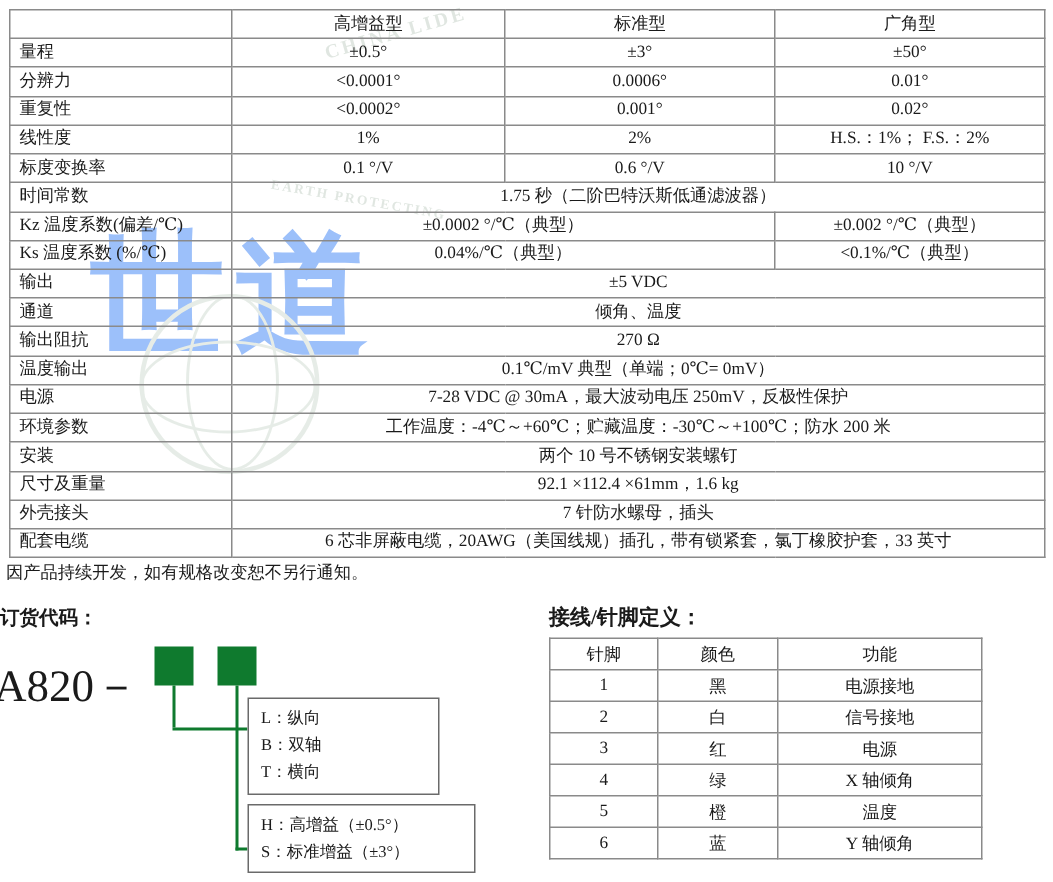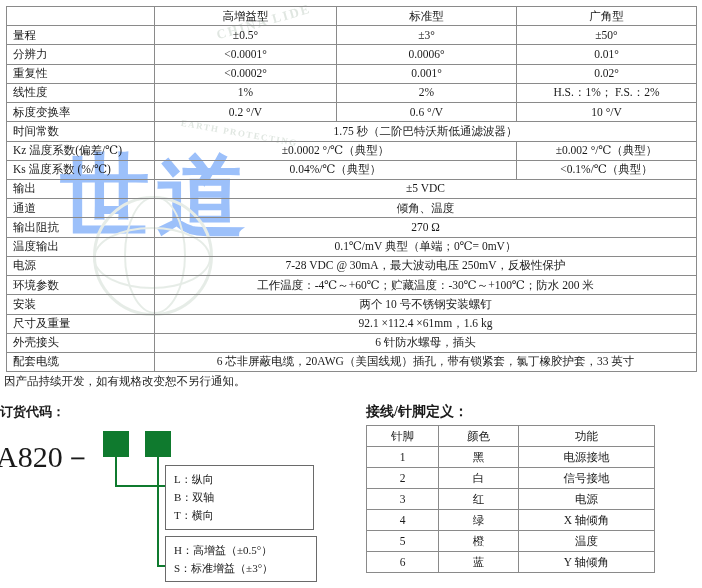--- a/index.html
+++ b/index.html
@@ -142,21 +142,21 @@
   .h2 { left: 157px; top: 162px; width: 8px; }
 
   .optbox {
     position: absolute;
     border: 1px solid #6a6a6a;
     background: rgba(255,255,255,0.9);
     font-size: 11px;
     padding: 4px 8px;
   }
   .optbox div { line-height: 1.65; white-space: nowrap; }
-  .ob1 { left: 165px; top: 62px; width: 149px; }
+  .ob1 { left: 165px; top: 62px; width: 128px; }
   .ob2 { left: 165px; top: 133px; width: 152px; }
 
   
   .pin-title {
     position: absolute;
     left: 366px; top: 0px;
     font-size: 14px;
     font-weight: bold;
   }
   table.pin {
@@ -226,21 +226,21 @@
           <td>0.02°</td>
         </tr>
         <tr>
           <td class="lbl">线性度</td>
           <td>1%</td>
           <td>2%</td>
           <td>H.S.：1%； F.S.：2%</td>
         </tr>
         <tr>
           <td class="lbl">标度变换率</td>
-          <td>0.2 °/V</td>
+          <td>0.1 °/V</td>
           <td>0.6 °/V</td>
           <td>10 °/V</td>
         </tr>
         <tr>
           <td class="lbl">时间常数</td>
           <td colspan="3">1.75 秒（二阶巴特沃斯低通滤波器）</td>
         </tr>
         <tr>
           <td class="lbl">Kz 温度系数(偏差/℃)</td>
           <td colspan="2">±0.0002 °/℃（典型）</td>
@@ -278,21 +278,21 @@
         <tr>
           <td class="lbl">安装</td>
           <td colspan="3">两个 10 号不锈钢安装螺钉</td>
         </tr>
         <tr>
           <td class="lbl">尺寸及重量</td>
           <td colspan="3">92.1 ×112.4 ×61mm，1.6 kg</td>
         </tr>
         <tr>
           <td class="lbl">外壳接头</td>
-          <td colspan="3">6 针防水螺母，插头</td>
+          <td colspan="3">7 针防水螺母，插头</td>
         </tr>
         <tr>
           <td class="lbl">配套电缆</td>
           <td colspan="3">6 芯非屏蔽电缆，20AWG（美国线规）插孔，带有锁紧套，氯丁橡胶护套，33 英寸</td>
         </tr>
       </tbody>
   </table>
 
   <div class="footnote">因产品持续开发，如有规格改变恕不另行通知。</div>
 

